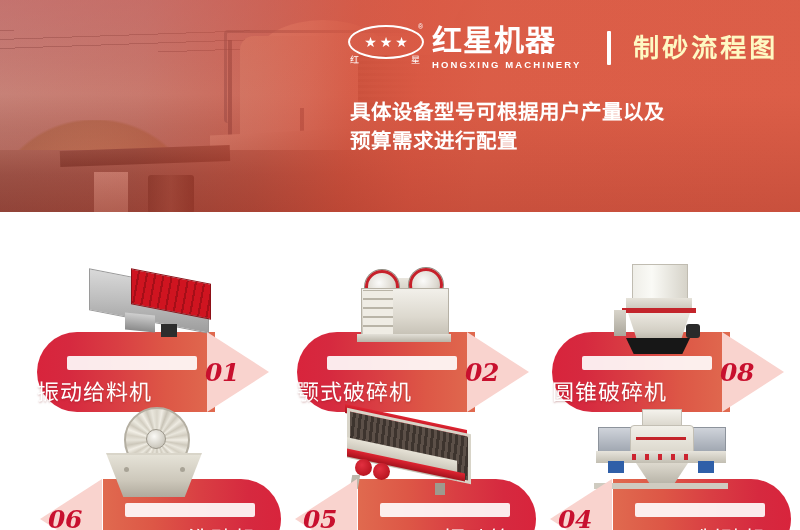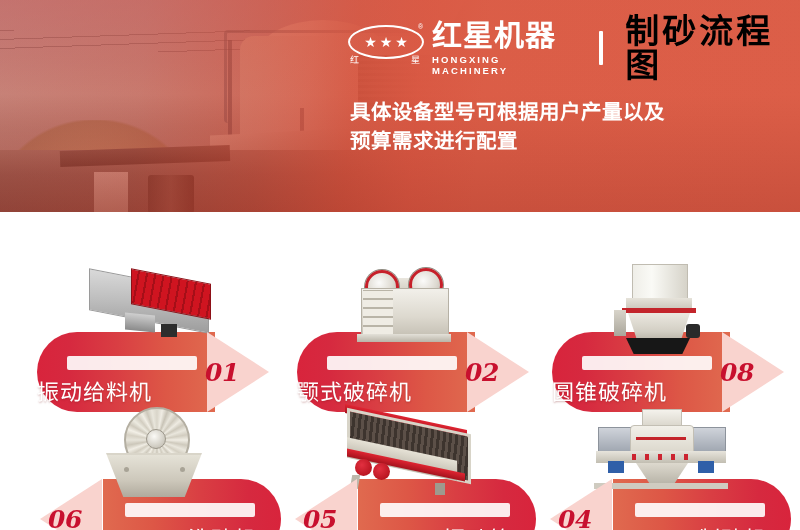--- a/index.html
+++ b/index.html
@@ -129,21 +129,21 @@
     font-family:"DejaVu Sans","Liberation Sans",sans-serif;
   }
   .en-brand{
     color:#fff;font-size:9.5px;font-weight:bold;letter-spacing:2.1px;
     margin-top:3px;font-family:"Liberation Sans",sans-serif;
   }
   .divider{
     width:4px;height:34px;background:#fff;margin:0 22px 0 26px;flex:0 0 auto;border-radius:1px;
   }
   .page-title{
-    color:#000000;font-size:34px;font-weight:bold;letter-spacing:3px;line-height:1;
+    color:#fef9c3;font-size:26px;font-weight:bold;letter-spacing:3px;line-height:1;
     font-family:"DejaVu Sans","Liberation Sans",sans-serif;
   }
   .subtitle{
     position:absolute;left:350px;top:98px;width:420px;
     color:#fff;font-size:20.5px;font-weight:bold;line-height:1.42;letter-spacing:.5px;
     font-family:"DejaVu Sans","Liberation Sans",sans-serif;
   }
 
   
   .body{position:absolute;left:0;top:212px;width:800px;height:318px;background:#fff;}

